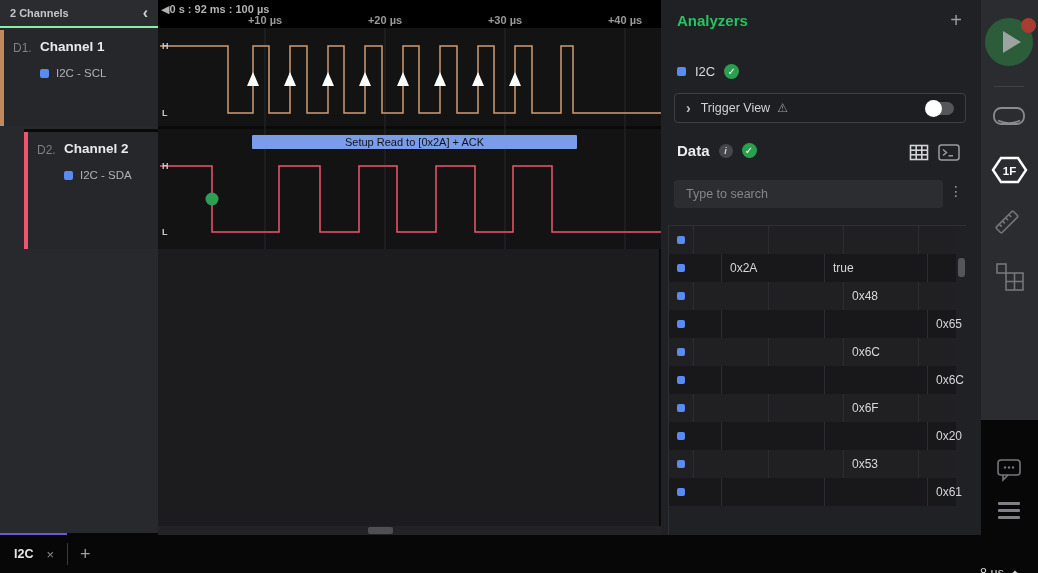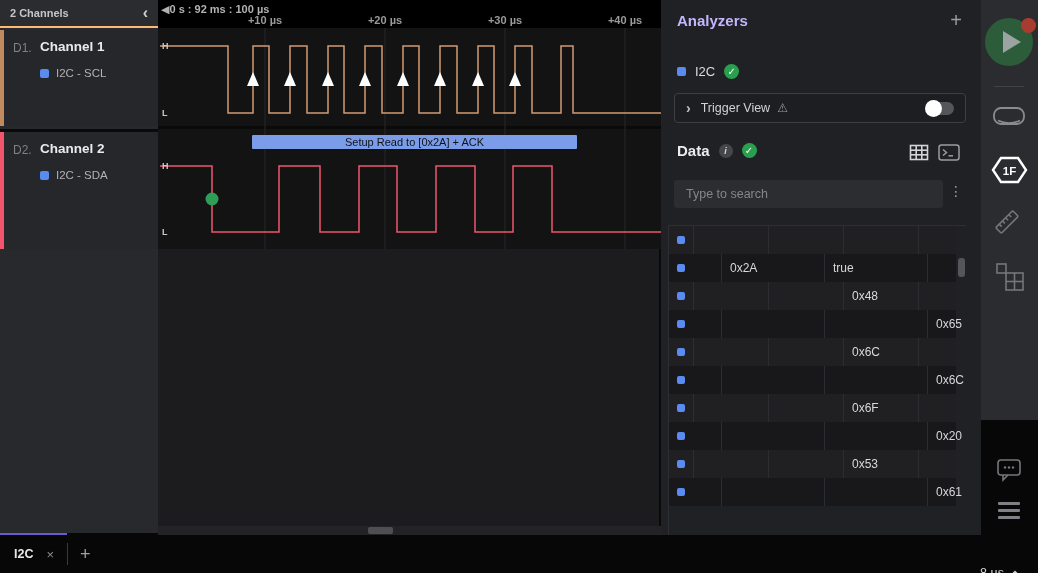--- a/index.html
+++ b/index.html
@@ -6,26 +6,26 @@
   html,body { background:#000; }
   #root {
     position:relative; width:1038px; height:573px; overflow:hidden;
     font-family:"Liberation Sans","DejaVu Sans",sans-serif;
     background:#070708; color:#e4e4e6;
     -webkit-font-smoothing:antialiased;
   }
   
   #sidebar { position:absolute; left:0; top:0; width:158px; height:533px; background:#28292c; }
   #sidebar-header { position:absolute; left:0; top:0; width:158px; height:28px; background:#2b2c2f;
-    display:flex; align-items:center; padding:0 10px; border-bottom:2px solid #fdba74; }
+    display:flex; align-items:center; padding:0 10px; border-bottom:2px solid #86efac; }
   #sidebar-header .hdr-label { font-size:11px; font-weight:bold; color:#c6c6c9; }
   #sidebar-header .collapse { margin-left:auto; color:#d2d2d5; font-size:16px; font-weight:bold; line-height:1; cursor:pointer; }
   .chan-block { position:absolute; left:0; width:158px; background:#26272a; }
   .chan-block.c1 { top:30px; height:96px; }
-  .chan-block.c2 { top:129px; height:120px; border-top:3px solid #0a0a0b; }
+  .chan-block.c2 { top:129px; height:120px; border-top:3px solid #0a0a0b;margin-left:24px; }
   .chan-strip { position:absolute; left:0; top:0; bottom:0; width:4px; }
   .chan-id { position:absolute; left:13px; top:11px; font-size:12px; color:#7f7f84; }
   .chan-name { position:absolute; left:40px; top:9px; font-size:13.5px; font-weight:600; color:#eaeaec; }
   .chan-role { position:absolute; left:40px; top:37px; display:flex; align-items:center; gap:7px; }
   .blue-sq { width:9px; height:9px; border-radius:2px; background:#5a8bf0; flex:none; }
   .chan-role span { font-size:11.5px; color:#b2b2b6; }
   
   #main { position:absolute; left:158px; top:0; width:503px; height:535px; background:#1c1c1e; border-right:2px solid #0a0a0b; }
   #timeline { position:absolute; left:0; top:0; width:503px; height:28px; background:#000000; }
   #origin-label { position:absolute; left:3px; top:3px; font-size:11px; font-weight:bold; color:#b2b2b4; white-space:nowrap; }
@@ -35,21 +35,21 @@
   #row-sda { top:129px; height:120px; }
   #row-sep { position:absolute; left:0; top:126px; width:503px; height:3px; background:#0a0a0b; }
   #wave-svg { position:absolute; left:0; top:0; pointer-events:none; }
   .hl-label { position:absolute; left:4px; transform:translateY(-55%); font-size:9px; font-weight:bold; color:#c8c8ca; z-index:3; }
   #annotation-bar { position:absolute; left:94px; top:135px; width:325px; height:14px; border-radius:1px;
     font-size:11px; color:#101318; text-align:center; line-height:14px; z-index:4; overflow:hidden; white-space:nowrap; }
   #h-scrollbar { position:absolute; left:0; top:526px; width:503px; height:9px; background:#232327; }
   #h-scroll-thumb { position:absolute; left:210px; top:1px; width:25px; height:7px; border-radius:2px; background:#4e4e53; }
   
   #panel { position:absolute; left:661px; top:0; width:320px; height:535px; background:#202124; }
-  #panel-title { position:absolute; left:16px; top:12px; font-size:15px; font-weight:bold; color:#c4b5fd; }
+  #panel-title { position:absolute; left:16px; top:12px; font-size:15px; font-weight:bold; color:#22c55e; }
   #analyzer-add { position:absolute; right:19px; top:9px; font-size:20px; color:#9c9ca0; cursor:pointer; }
   #analyzer-row { position:absolute; left:16px; top:64px; display:flex; align-items:center; gap:9px; }
   #analyzer-row .name { font-size:13px; color:#dcdcde; }
   .check-circle { width:15px; height:15px; border-radius:50%; background:#2aa04e; color:#fff;
     font-size:10px; line-height:15px; text-align:center; font-weight:bold; flex:none; }
   #trigger-box { position:absolute; left:13px; top:93px; width:292px; height:30px; background:#1d1e21;
     border:1px solid #3e3f43; border-radius:4px; display:flex; align-items:center; padding:0 11px; }
   #trigger-box .chev { color:#c0c0c3; font-size:14px; font-weight:bold; line-height:1; }
   #trigger-box .lbl { margin-left:10px; font-size:12.5px; color:#d2d2d4; }
   #trigger-box .warn { margin-left:7px; font-size:12px; color:#a0a0a4; }

